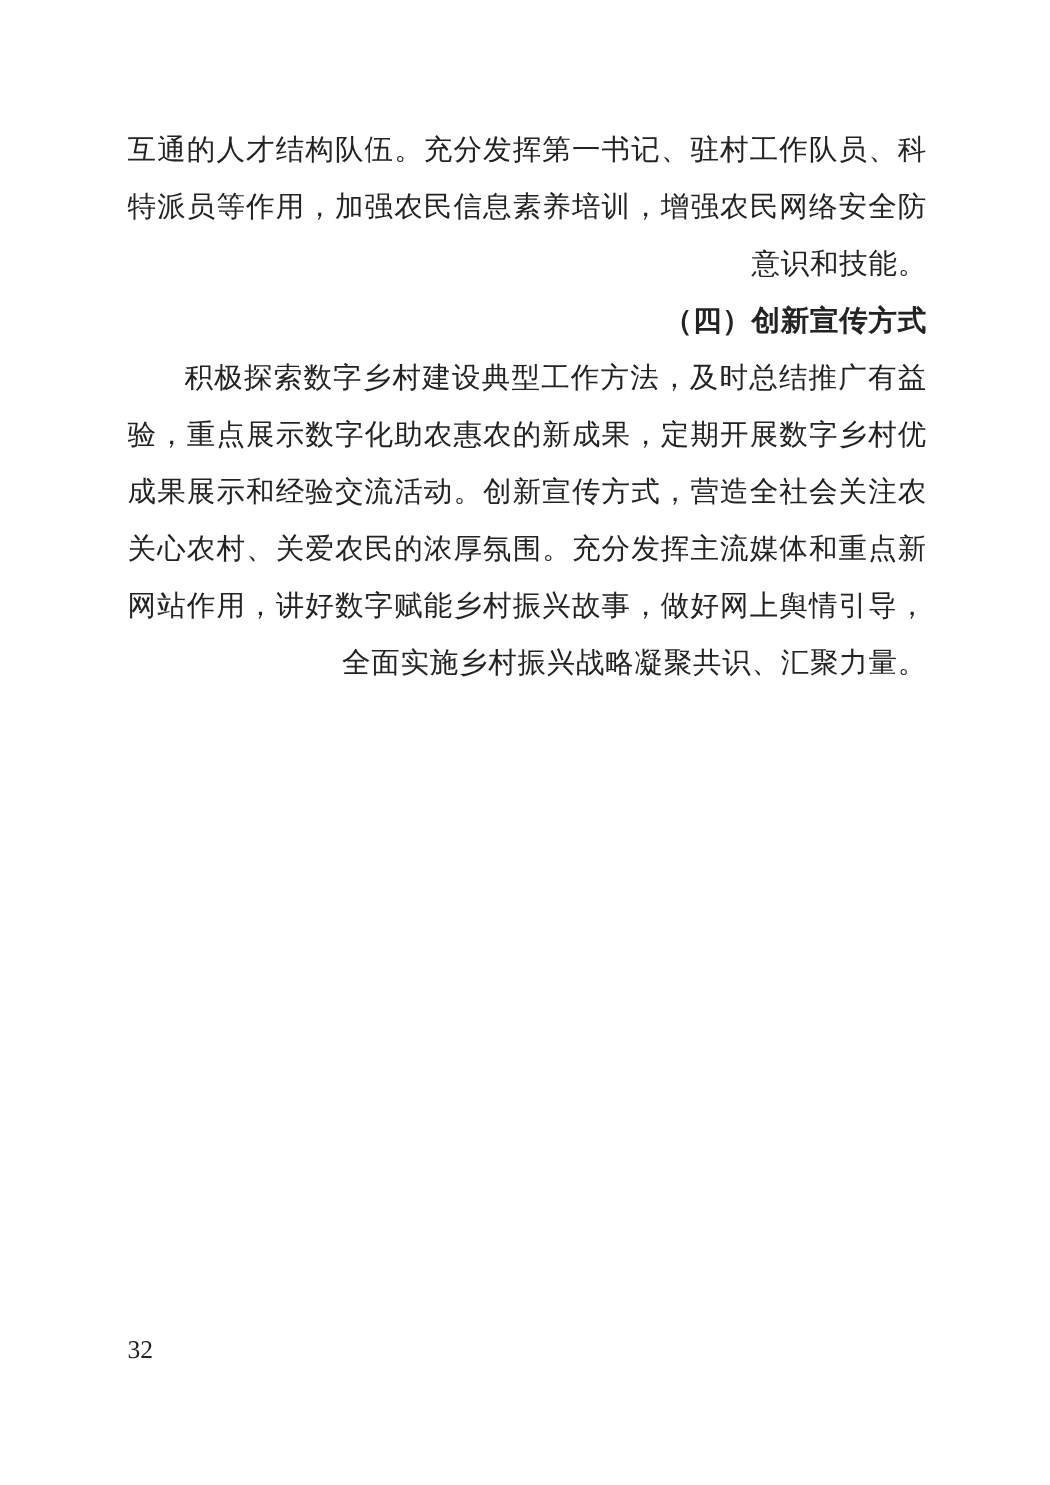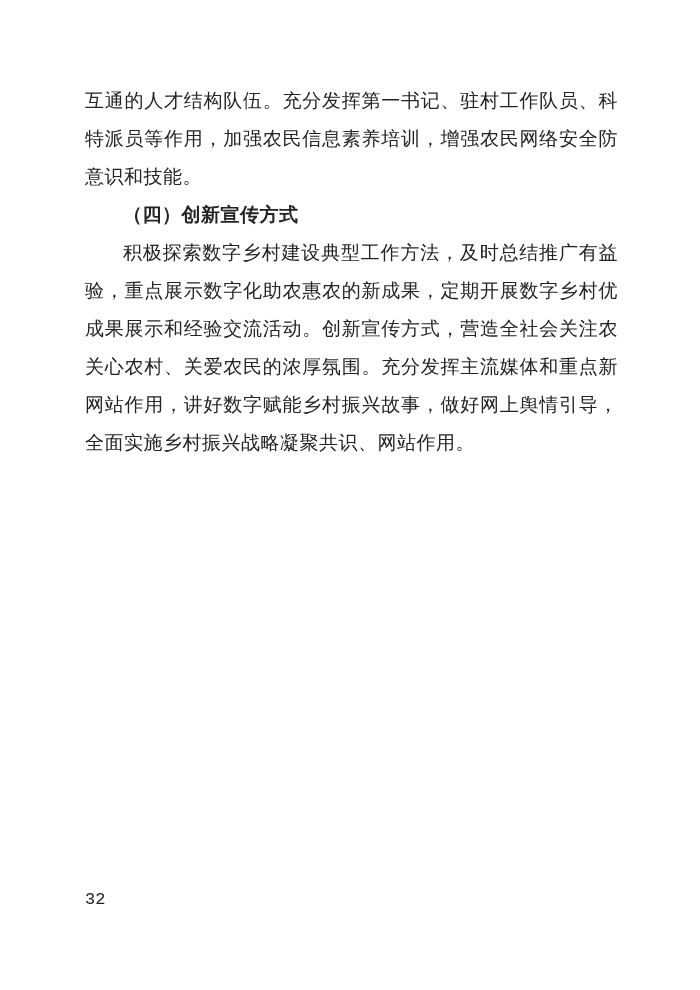--- a/index.html
+++ b/index.html
@@ -30,35 +30,35 @@
     height: 38px;
     overflow: hidden;
   }
   
   .fill {
     text-align: justify;
     text-align-last: justify;
   }
   
   .start {
-    text-align: left;
+    text-align: right;
     white-space: nowrap;
   }
   
   .indent {
     text-indent: 38px;
   }
   .heading {
     font-weight: bold;
   }
   .page-number {
     position: absolute;
     left: 85px;
     top: 889px;
-    font-family: Liberation Mono, monospace;
+    font-family: Liberation Serif, serif;
     font-size: 17px;
     line-height: 22px;
     color: #222222;
   }
 </style>
 </head>
 <body>
 
 <div class="page">
 
@@ -68,19 +68,19 @@
     <div class="line fill">特派员等作用，加强农民信息素养培训，增强农民网络安全防护</div>
     <div class="line start">意识和技能。</div>
 
     <div class="line start indent heading">（四）创新宣传方式</div>
 
     <div class="line fill indent">积极探索数字乡村建设典型工作方法，及时总结推广有益经</div>
     <div class="line fill">验，重点展示数字化助农惠农的新成果，定期开展数字乡村优秀</div>
     <div class="line fill">成果展示和经验交流活动。创新宣传方式，营造全社会关注农业、</div>
     <div class="line fill">关心农村、关爱农民的浓厚氛围。充分发挥主流媒体和重点新闻</div>
     <div class="line fill">网站作用，讲好数字赋能乡村振兴故事，做好网上舆情引导，为</div>
-    <div class="line start">全面实施乡村振兴战略凝聚共识、网站作用。</div>
+    <div class="line start">全面实施乡村振兴战略凝聚共识、汇聚力量。</div>
 
   </div>
 
   <div class="page-number">32</div>
 
 </div>
 
 </body></html>

